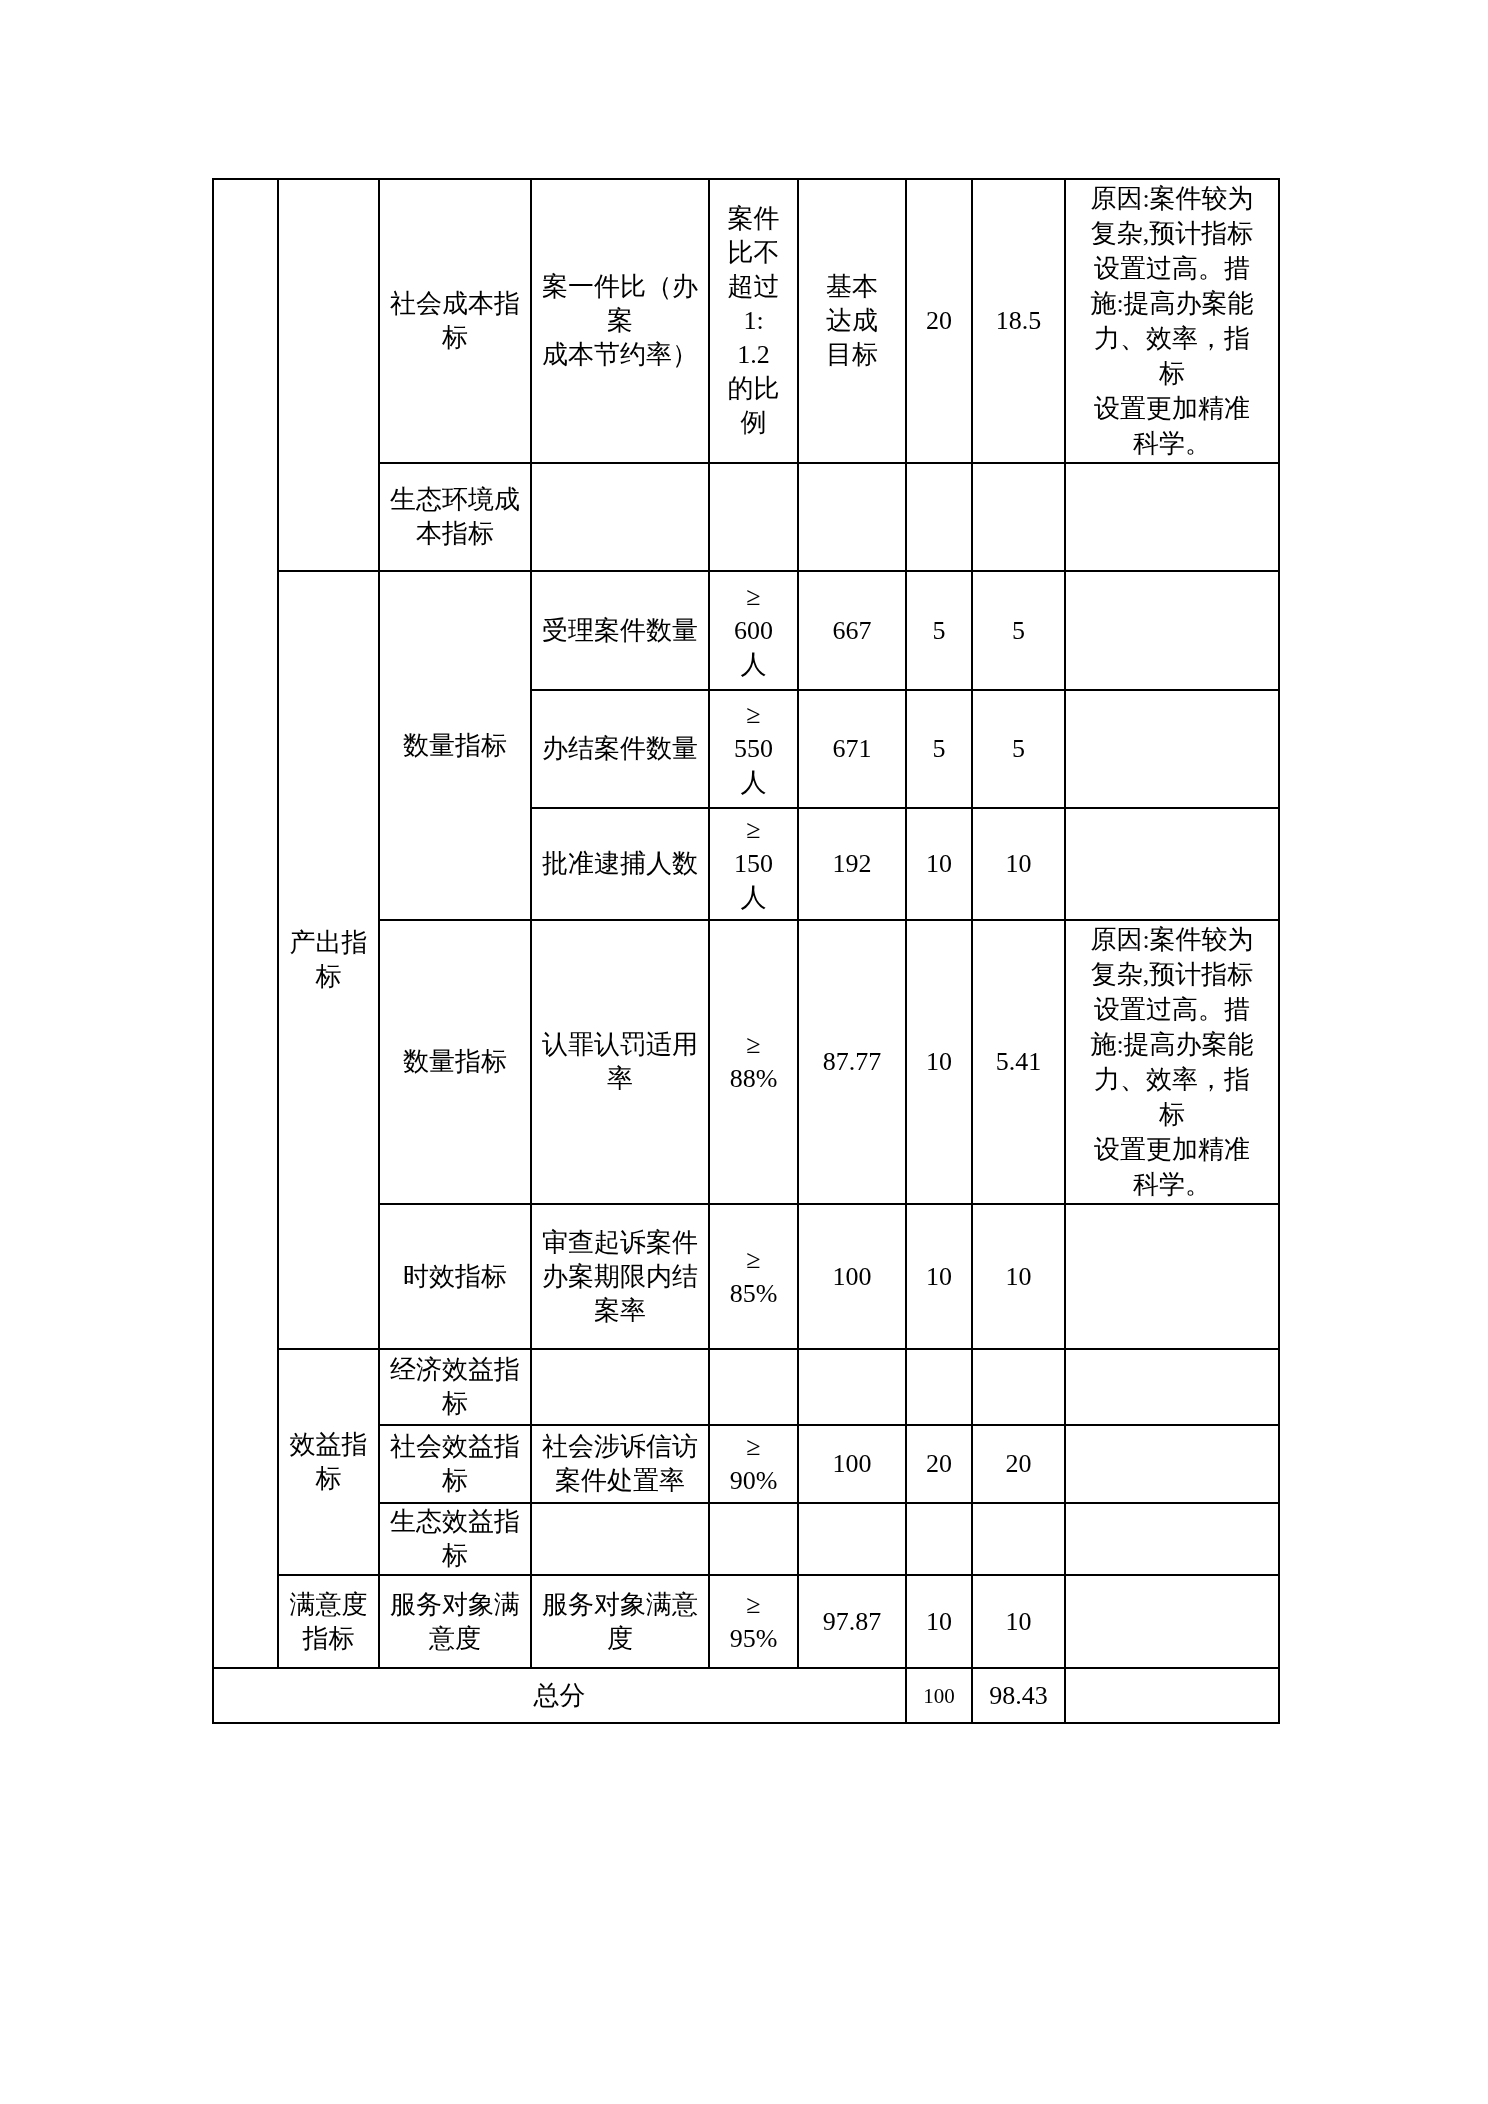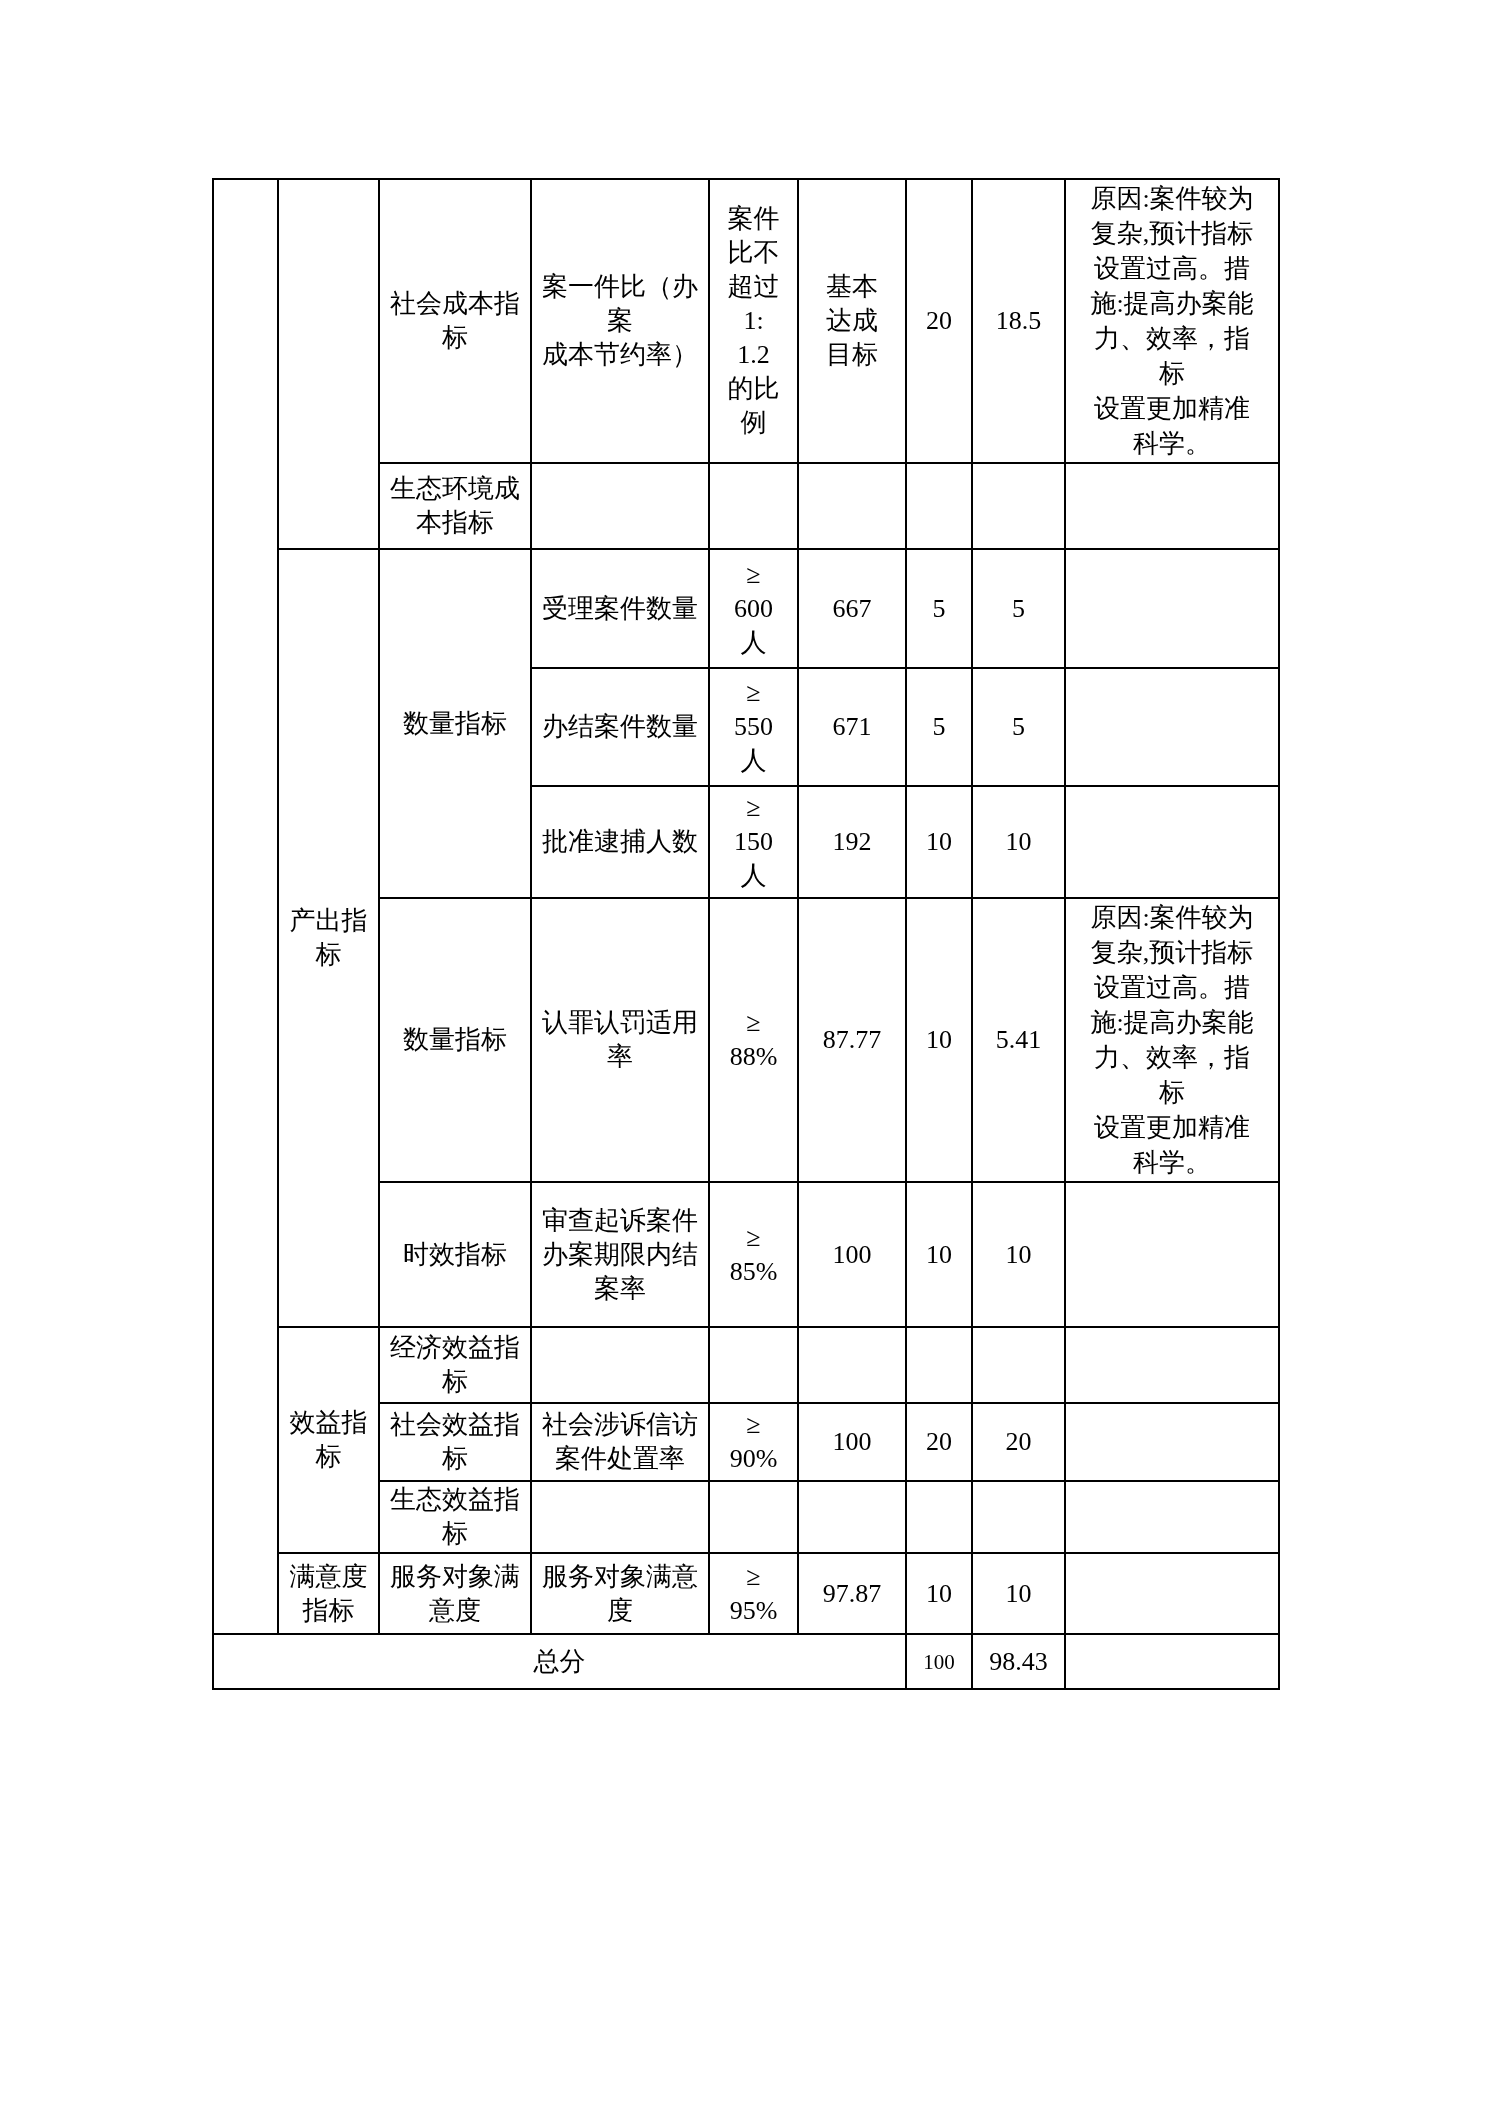--- a/index.html
+++ b/index.html
@@ -75,21 +75,21 @@
       <td>18.5</td>
       <td class="note">原因:案件较为
 复杂,预计指标
 设置过高。措
 施:提高办案能
 力、效率，指标
 设置更加精准
 科学。</td>
     </tr>
 
-    <tr style="height:86px">
+    <tr style="height:108px">
       <td>生态环境成
 本指标</td>
       <td></td>
       <td></td>
       <td></td>
       <td></td>
       <td></td>
       <td></td>
     </tr>
 
@@ -190,21 +190,21 @@
       <td>生态效益指
 标</td>
       <td></td>
       <td></td>
       <td></td>
       <td></td>
       <td></td>
       <td></td>
     </tr>
 
-    <tr style="height:81px">
+    <tr style="height:93px">
       <td>满意度
 指标</td>
       <td>服务对象满
 意度</td>
       <td>服务对象满意
 度</td>
       <td>≥
 95%</td>
       <td>97.87</td>
       <td>10</td>

